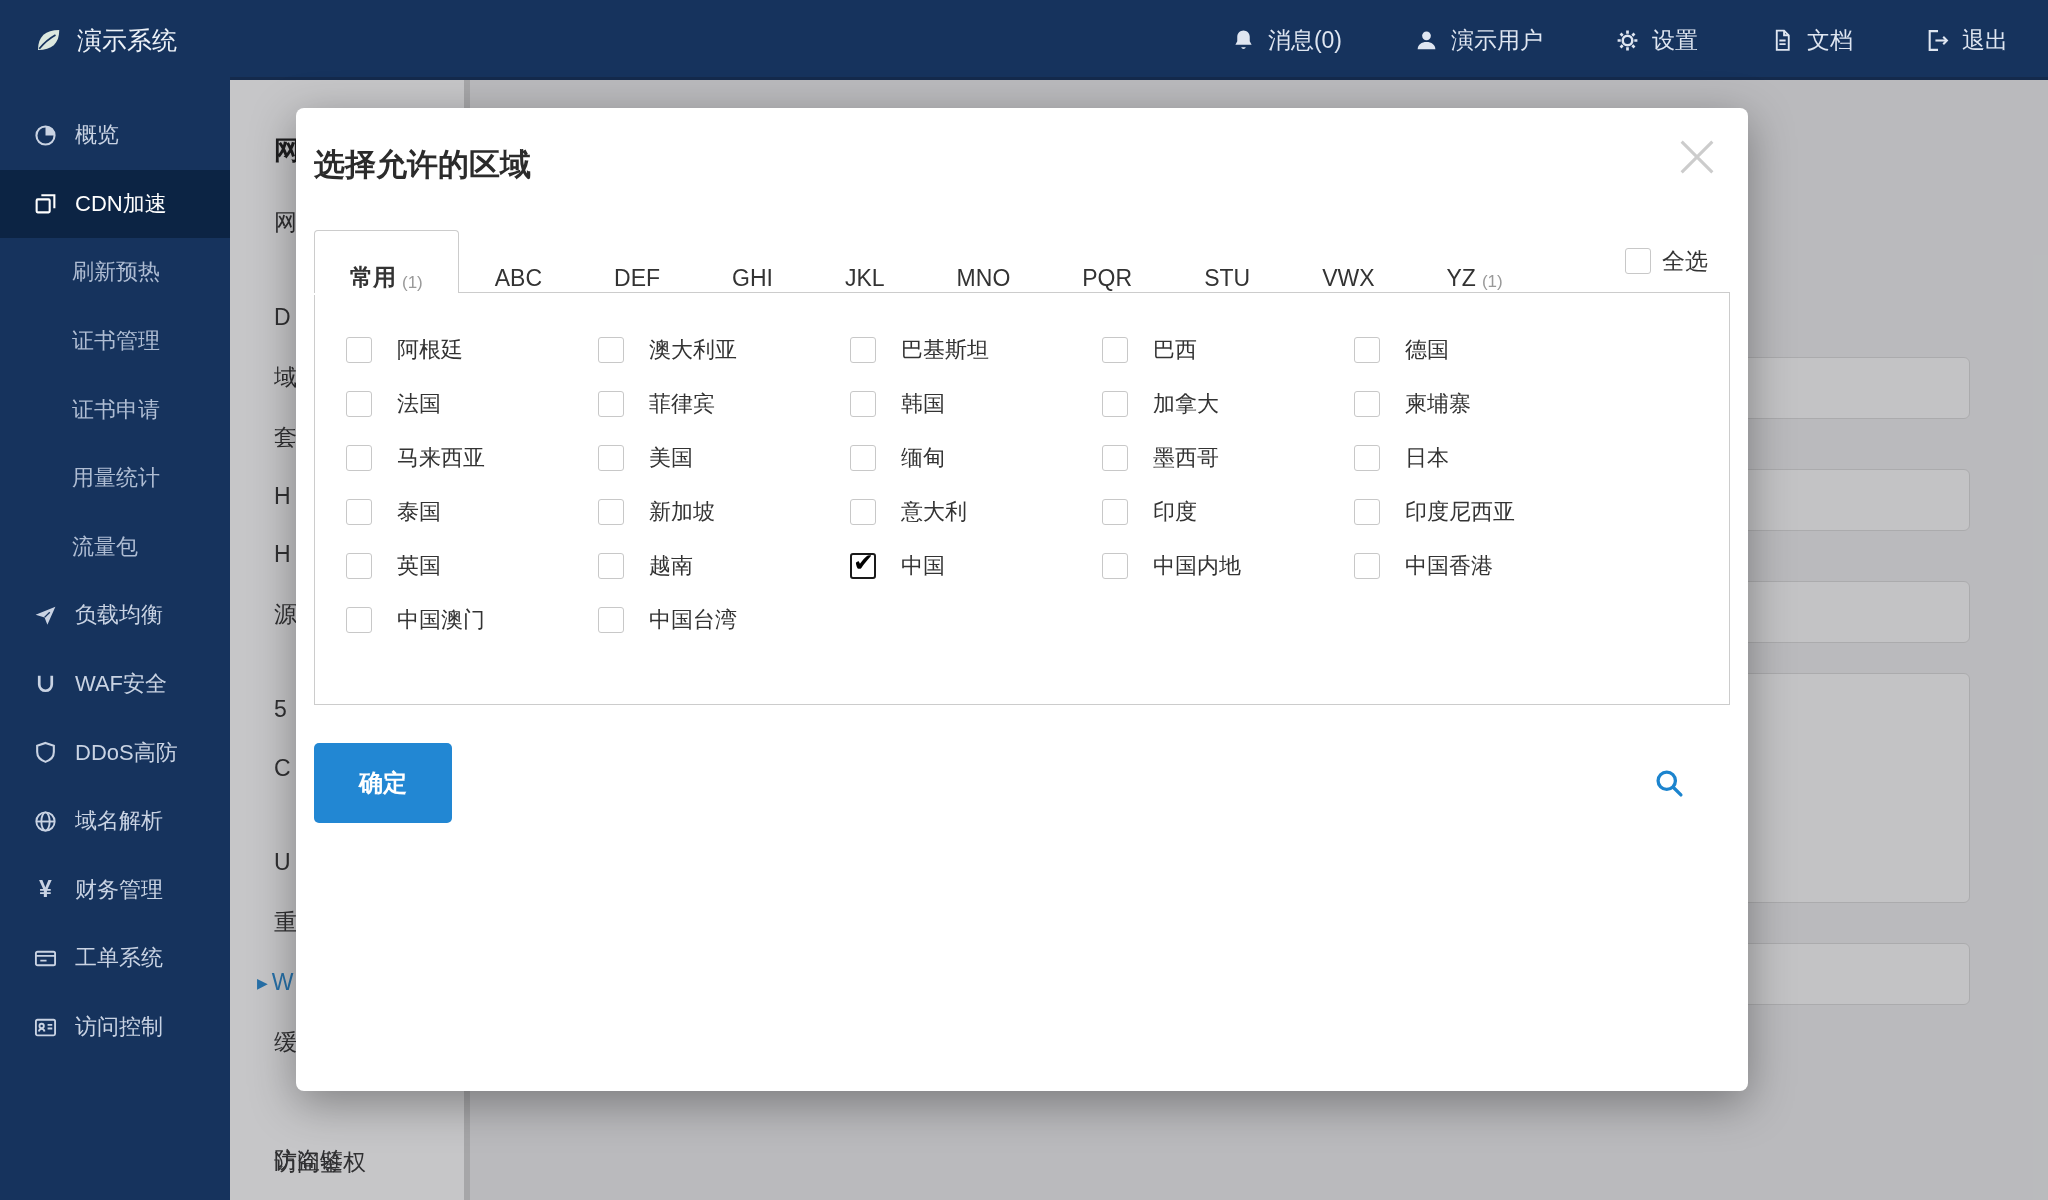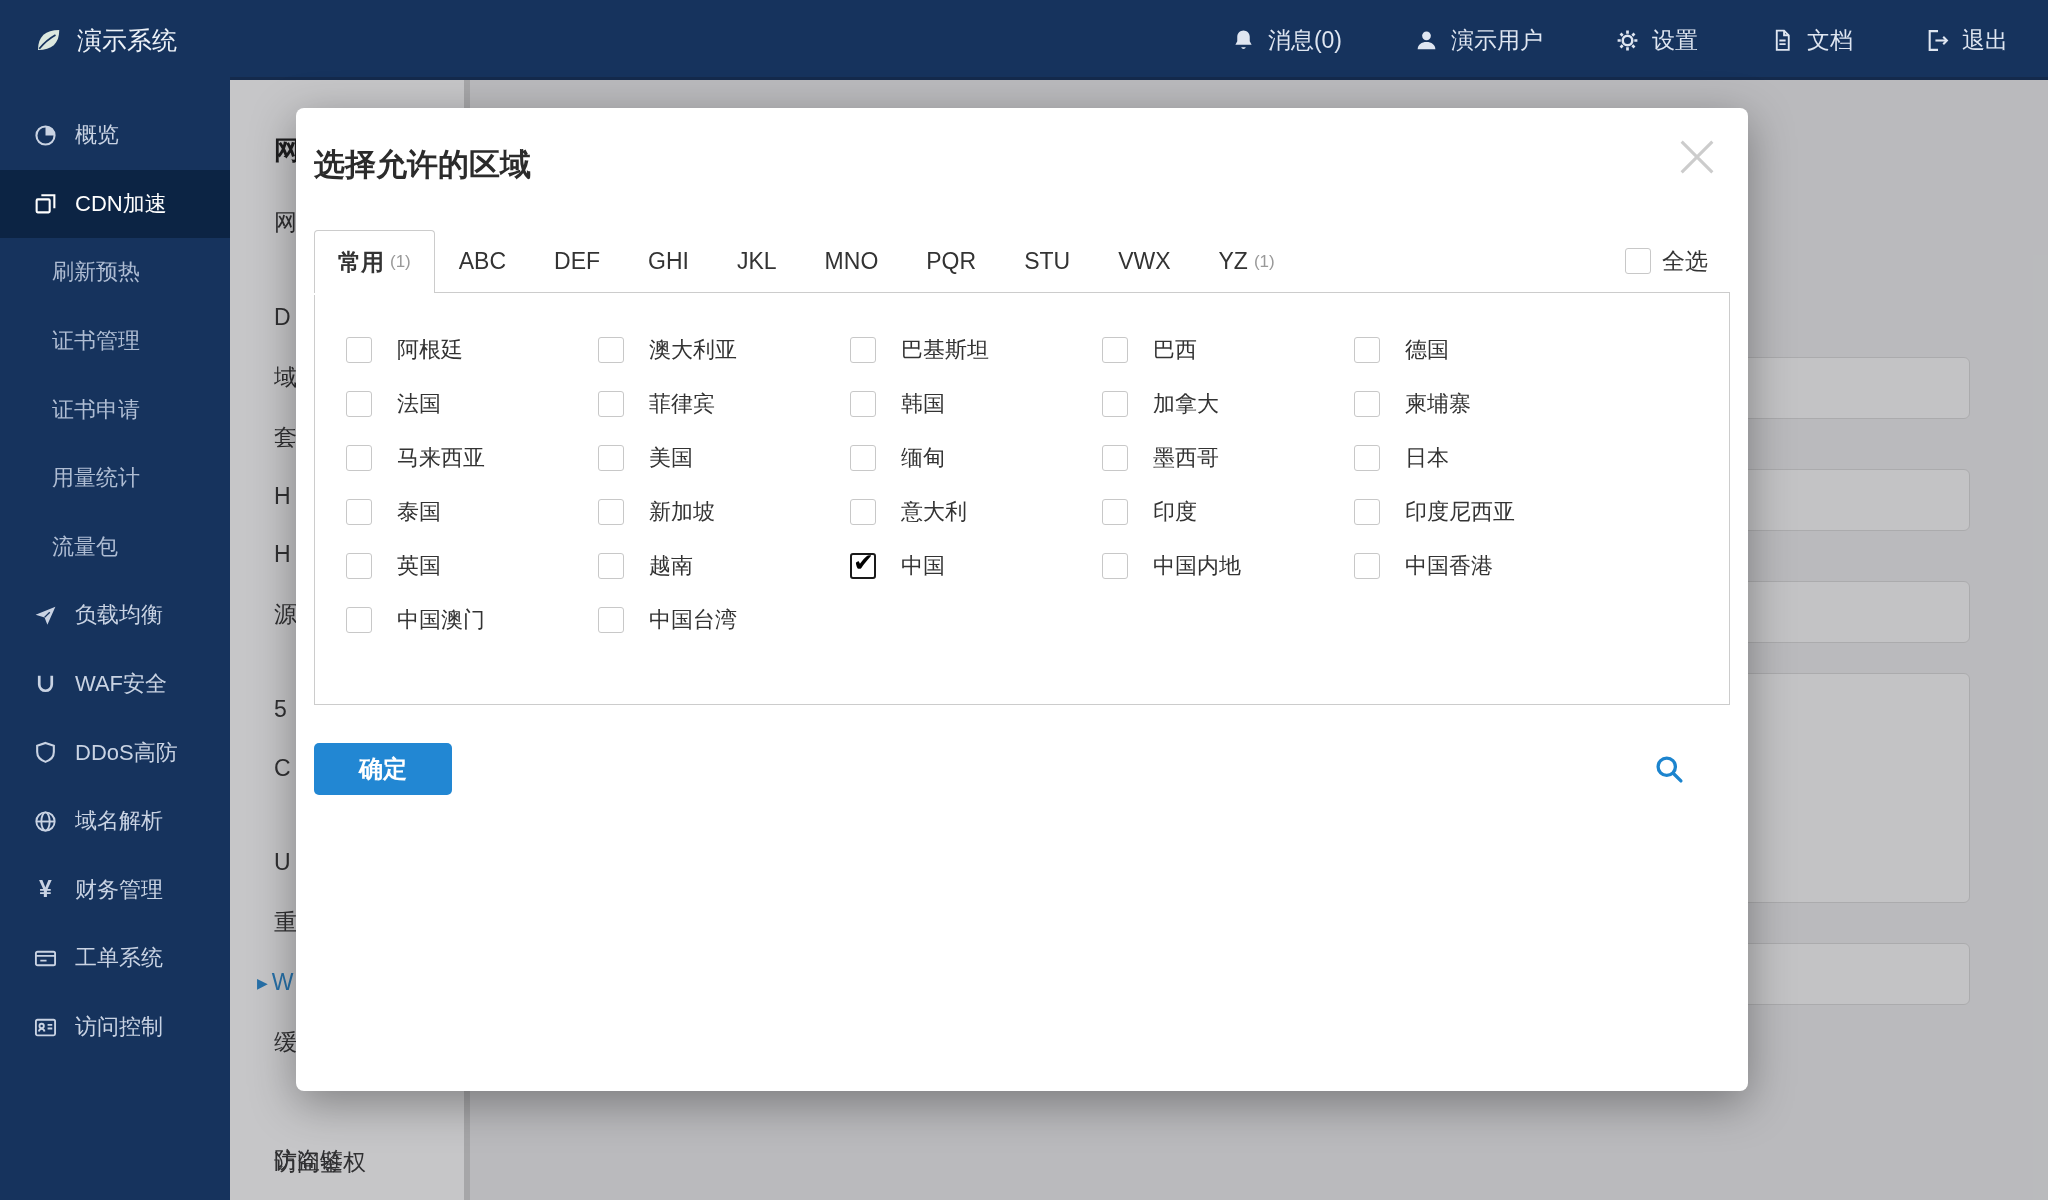--- a/index.html
+++ b/index.html
@@ -15,21 +15,21 @@
   .brand-icon { width:30px; height:30px; color:#DCE8DF; }
   .topnav { display:flex; align-items:center; gap:72px; }
   .topnav-item { display:flex; align-items:center; gap:12px; color:#DFE6F1; font-size:23px; cursor:pointer; }
   .icon svg { width:100%; height:100%; display:block; }
   .ticon { width:25px; height:25px; display:inline-block; }
 
   
   .sidebar { position:absolute; left:0; top:77px; width:230px; bottom:0; background:#16335D; z-index:30; padding-top:24px; }
   .side-item { height:68.6px; display:flex; align-items:center; gap:17px; padding-left:33px;
                color:#C9D3E3; font-size:22px; cursor:pointer; white-space:nowrap; }
-  .side-item.sub { padding-left:52px; color:#AFBDD3; }
+  .side-item.sub { padding-left:72px; color:#AFBDD3; }
   .side-item.active { background:#0C2444; color:#FFFFFF; }
   .sicon { width:25px; height:25px; display:inline-block; flex:none; }
   .yen-g { font-size:23px; font-weight:bold; font-style:normal; display:block; text-align:center; line-height:25px; }
 
   
   .content { position:absolute; left:230px; top:77px; right:0; bottom:0; background:#F0F0F1; z-index:10; }
   .subpanel { position:absolute; left:0; top:0; width:240px; bottom:0; background:#FFFFFF; }
   .v-scrollbar { position:absolute; right:0; top:0; bottom:0; width:6px; background:#D5D5D5; cursor:pointer; }
   .bg-item { position:absolute; left:44px; transform:translateY(-50%); font-size:23px; color:#3A3A3A;
              display:flex; align-items:center; white-space:nowrap; cursor:pointer; }
@@ -43,38 +43,38 @@
 
   
   .modal { position:absolute; left:296px; top:108px; width:1452px; height:983px; background:#FFFFFF;
            border-radius:8px; box-shadow:0 12px 45px rgba(0,0,0,0.35); z-index:50; padding:0 18px; }
   .modal-title { padding-top:36px; font-size:31px; font-weight:600; color:#2B2B2B; }
   .modal-close { position:absolute; top:26px; right:28px; width:46px; height:46px; color:#CCCCCC; cursor:pointer; }
 
   .tabs-row { display:flex; justify-content:space-between; align-items:flex-end; margin-top:44px; height:62px;
               position:relative; z-index:2; }
   .tabs { display:flex; height:62px; }
-  .tab { display:flex; align-items:center; padding:0 23px; font-size:23px; color:#333;
+  .tab { display:flex; align-items:flex-end; padding:0 35px; font-size:23px; color:#333;
          border:1px solid transparent; border-bottom:none; cursor:pointer; }
   .tab.active { border-color:#CCCCCC; background:#fff; font-weight:bold; margin-bottom:-1px;
                 border-top-left-radius:4px; border-top-right-radius:4px;
                 box-shadow:0 2px 0 0 #fff; }
   .tab .count { font-size:17px; color:#999; margin-left:6px; font-weight:normal; }
   .select-all { display:flex; align-items:center; gap:11px; font-size:23px; color:#333;
                 align-self:center; margin-right:22px; cursor:pointer; }
 
   .region-box { border:1px solid #CCCCCC; height:413px; padding:30px 0 0 31px; position:relative; z-index:1; background:#fff; }
   .region-grid { display:grid; grid-template-columns:repeat(5,252px); grid-auto-rows:54px; align-items:center; }
   .country { display:flex; align-items:center; gap:25px; font-size:22px; color:#333; cursor:pointer; white-space:nowrap; }
   .cb { width:26px; height:26px; border:1px solid #C8C8C8; border-radius:3px; background:#fff; flex:none; position:relative; }
   .cb.checked { border:2px solid #1A1A1A; }
   .cb .mark { position:absolute; left:1px; top:-8px; font-size:25px; font-weight:bold; color:#000; line-height:1.2; }
 
   .modal-footer { display:flex; align-items:center; justify-content:space-between; margin-top:38px; }
-  .confirm-btn { width:138px; height:52px; background:#2287D3; color:#fff; font-size:24px; font-weight:bold;
+  .confirm-btn { width:138px; height:80px; background:#2287D3; color:#fff; font-size:24px; font-weight:bold;
                  border:none; border-radius:5px; cursor:pointer; font-family:inherit; }
   .search-btn { width:33px; height:33px; color:#1C84CE; margin-right:44px; cursor:pointer; display:inline-block; }
 </style>
 </head>
 <body>
 
 <div class="screen">
 
   <header class="topbar">
     <div class="brand">

